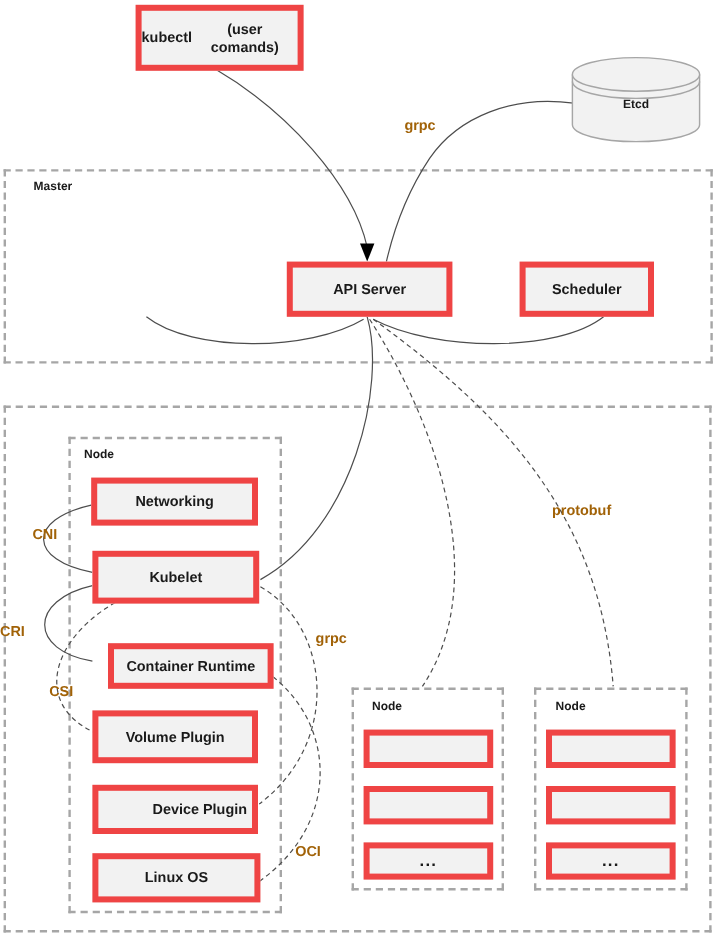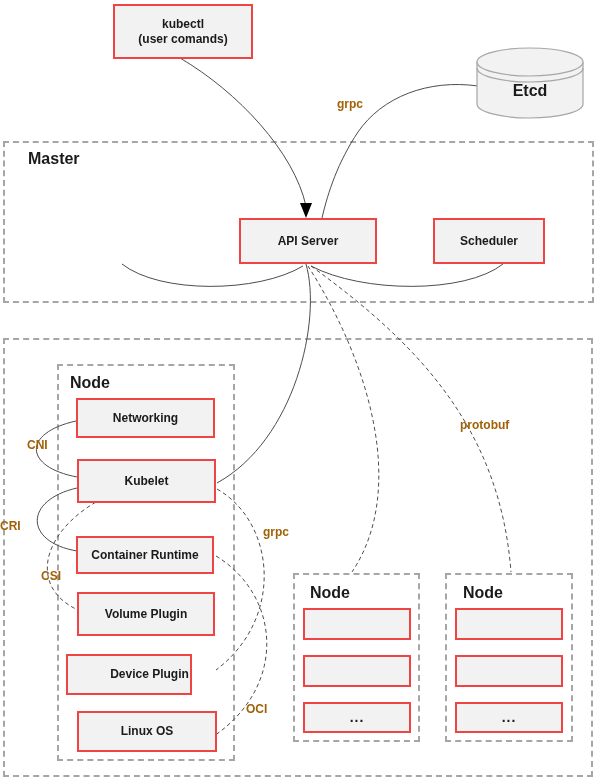--- a/index.html
+++ b/index.html
@@ -6,28 +6,28 @@
   .canvas {
     position:relative; width:600px; height:782px; background:#ffffff;
     font-family:"Liberation Sans", sans-serif; overflow:hidden;
   }
   .layer-svg { position:absolute; left:0; top:0; z-index:2; }
   .dashed-box {
     position:absolute; border:2px dashed #a6a6a6; box-sizing:border-box;
     background:transparent; z-index:1;
   }
   .box {
-    position:absolute; background:#f2f2f2; border:2px solid #ef4444;
-    box-sizing:border-box; display:flex; flex-direction:column;
+    position:absolute; background:#f2f2f2; border:5px solid #ef4444;
+    box-sizing:border-box; display:flex; flex-direction:row;
     align-items:center; justify-content:center; text-align:center;
     font-weight:bold; font-size:12px; color:#1a1a1a; z-index:3;
     line-height:1.25;
   }
   .group-label {
-    position:absolute; font-weight:bold; font-size:16px; color:#1a1a1a;
+    position:absolute; font-weight:bold; font-size:10px; color:#1a1a1a;
     z-index:4; white-space:nowrap;
   }
   .edge-label {
     position:absolute; font-weight:bold; font-size:12px; color:#a16207;
     z-index:4; white-space:nowrap; background:transparent;
   }
   .ellipsis-box { font-size:14px; letter-spacing:1px; }
 </style>
 </head>
 <body>
@@ -79,23 +79,23 @@
   <div class="group-label" style="left:28px; top:150px;">Master</div>
   <div class="box" style="left:239px; top:218px; width:138px; height:46px;">API Server</div>
   <div class="box" style="left:433px; top:218px; width:112px; height:46px;">Scheduler</div>
 
   <div class="dashed-box" style="left:3px; top:338px; width:590px; height:439px;"></div>
 
   <div class="dashed-box" style="left:57px; top:364px; width:178px; height:397px;"></div>
   <div class="group-label" style="left:70px; top:374px;">Node</div>
   <div class="box" style="left:76px; top:398px; width:139px; height:40px;">Networking</div>
   <div class="box" style="left:77px; top:459px; width:139px; height:44px;">Kubelet</div>
-  <div class="box" style="left:76px; top:536px; width:138px; height:38px;">Container Runtime</div>
+  <div class="box" style="left:90px; top:536px; width:138px; height:38px;">Container Runtime</div>
   <div class="box" style="left:77px; top:592px; width:138px; height:44px;">Volume Plugin</div>
-  <div class="box" style="left:66px; top:654px; width:126px; height:41px;padding-left:41px;">Device Plugin</div>
+  <div class="box" style="left:77px; top:654px; width:138px; height:41px;padding-left:41px;">Device Plugin</div>
   <div class="box" style="left:77px; top:711px; width:140px; height:41px;">Linux OS</div>
 
   <div class="dashed-box" style="left:293px; top:573px; width:127px; height:169px;"></div>
   <div class="group-label" style="left:310px; top:584px;">Node</div>
   <div class="box" style="left:303px; top:608px; width:108px; height:32px;"></div>
   <div class="box" style="left:303px; top:655px; width:108px; height:32px;"></div>
   <div class="box ellipsis-box" style="left:303px; top:702px; width:108px; height:31px;">...</div>
 
   <div class="dashed-box" style="left:445px; top:573px; width:128px; height:169px;"></div>
   <div class="group-label" style="left:463px; top:584px;">Node</div>

